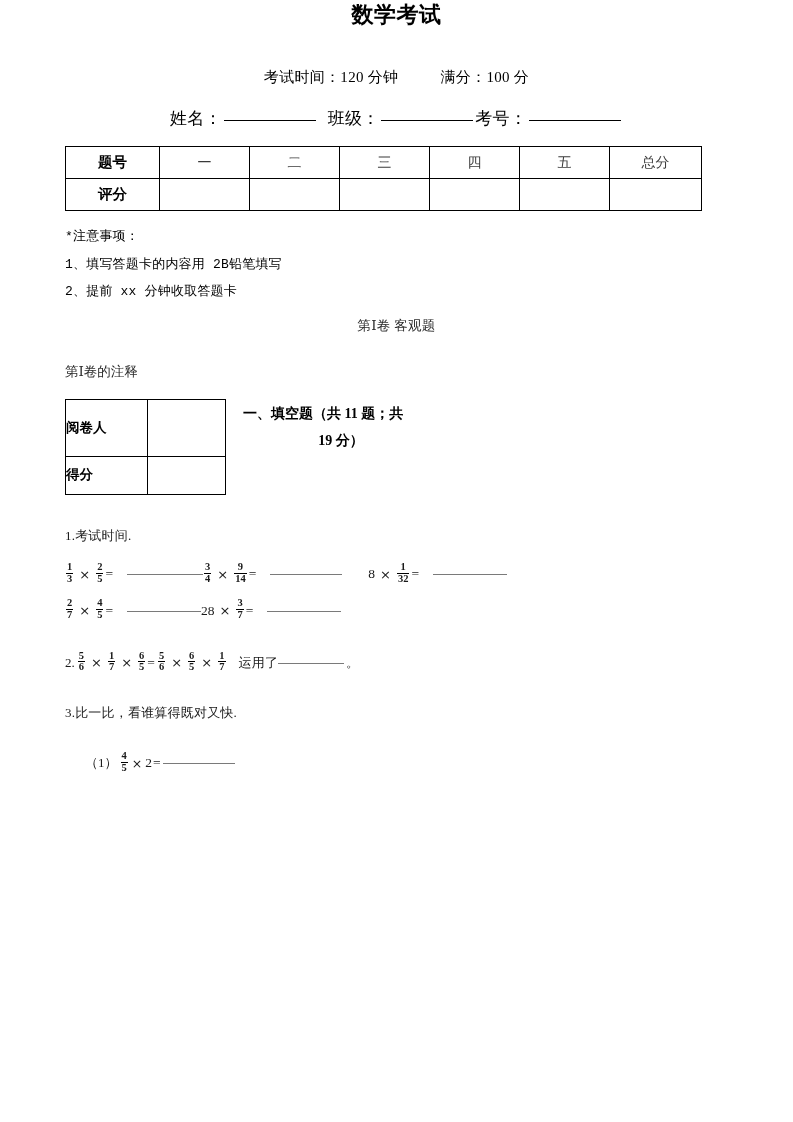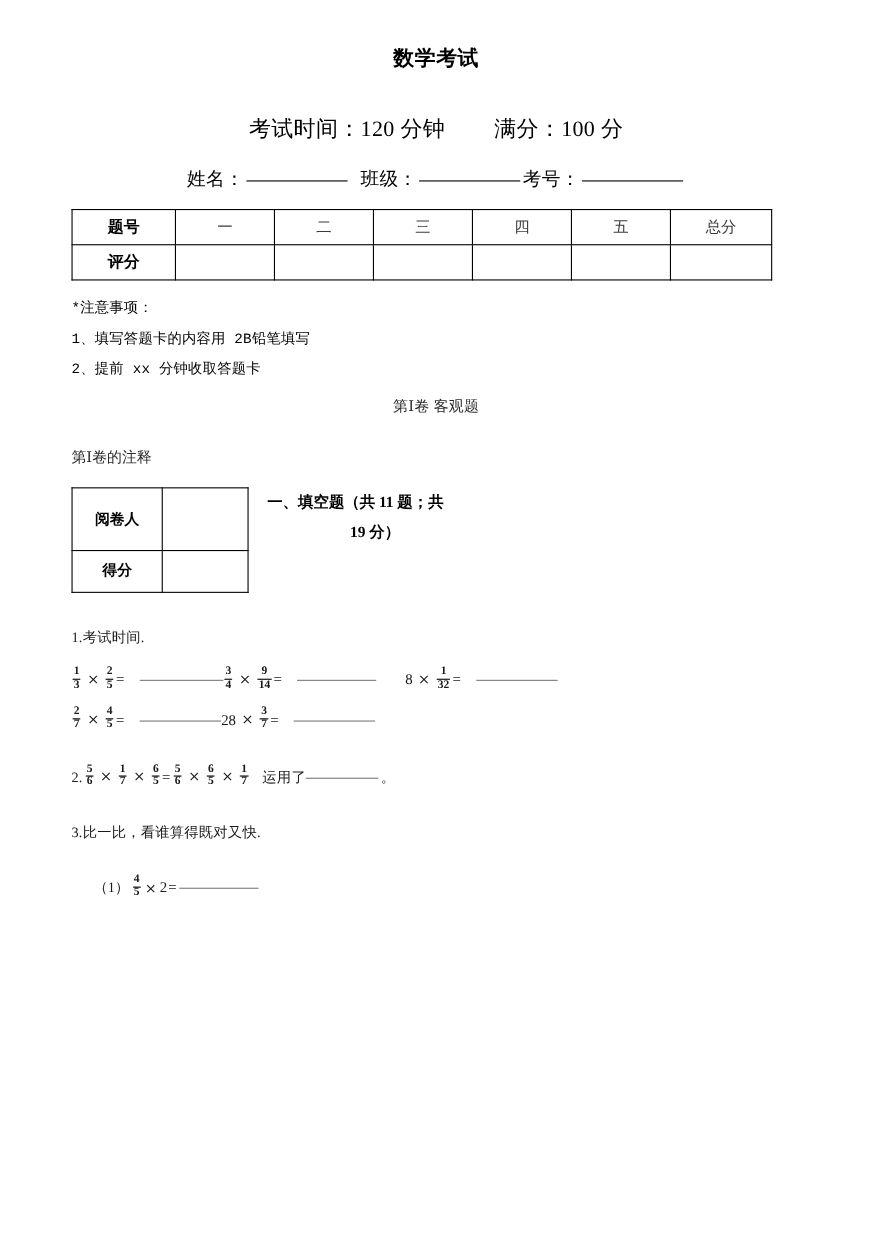--- a/index.html
+++ b/index.html
@@ -29,32 +29,31 @@
   
   .doc-title {
     margin-top: 100px;
     text-align: center;
     font-size: 19.5px;
     font-weight: bold;
     letter-spacing: 0.4px;
     line-height: 1.2;
   }
   .doc-subtitle {
-    margin-top: 40px;
-    text-align: center;
-    font-size: 19px;
+    text-align: center;
+    font-size: 22px;
     font-weight: bold;
     letter-spacing: 0.5px;
   }
 
   
   .exam-meta {
     margin-top: 38px;
     text-align: center;
-    font-size: 20px;
+    font-size: 15px;
     letter-spacing: 0.3px;
   }
   .exam-meta .gap {
     display: inline-block;
     width: 34px;
   }
   .id-line {
     margin-top: 20px;
     text-align: center;
     font-size: 17px;
@@ -131,21 +130,20 @@
     position: relative;
     height: 100px;
   }
   .grader-table {
     border-collapse: collapse;
     table-layout: fixed;
     width: 160px;
   }
   .grader-table td {
     border: 1px solid #000;
-    text-align: center;
     font-size: 13.5px;
     font-weight: bold;
     padding: 0;
   }
   .grader-table col.g-label { width: 82px; }
   .grader-table col.g-blank { width: 78px; }
   .grader-table tr.r-tall td { height: 56px; }
   .grader-table tr.r-short td { height: 37px; }
 
   .section-title {

